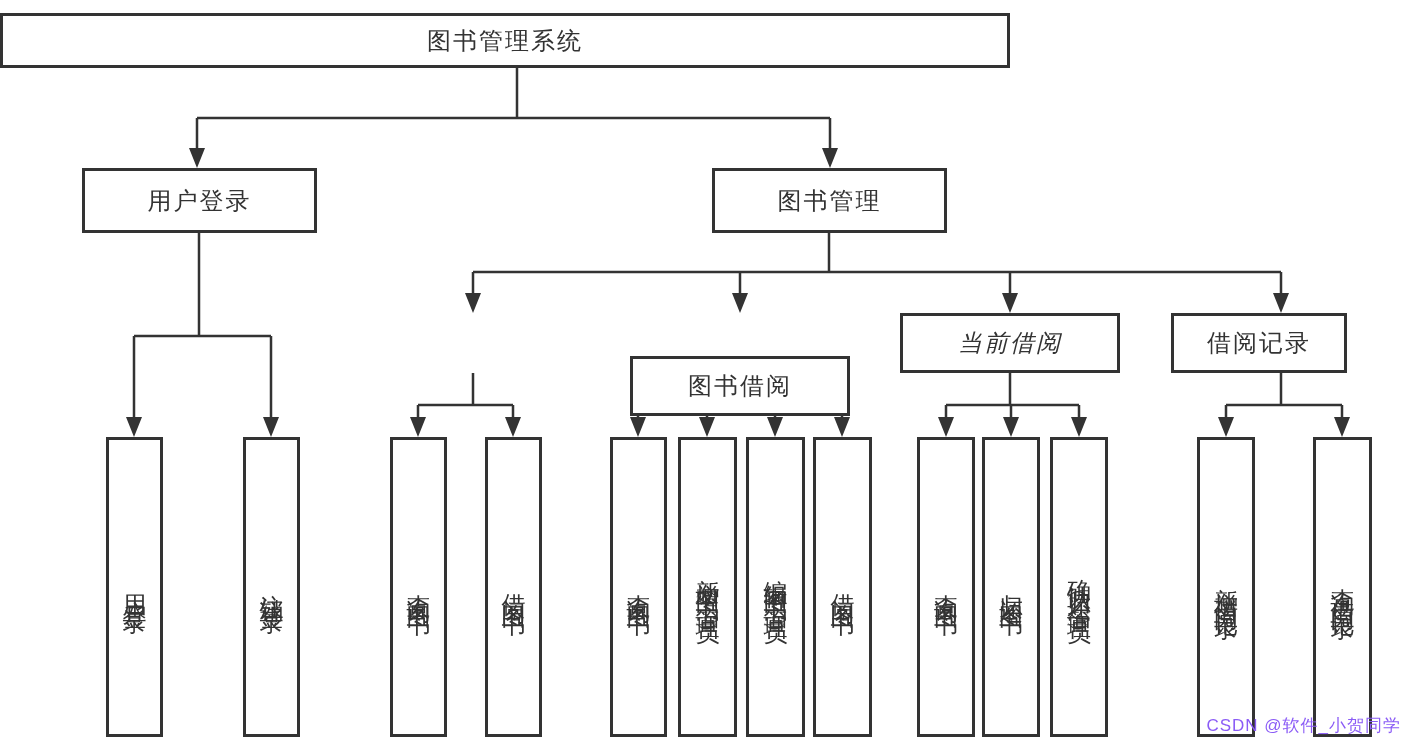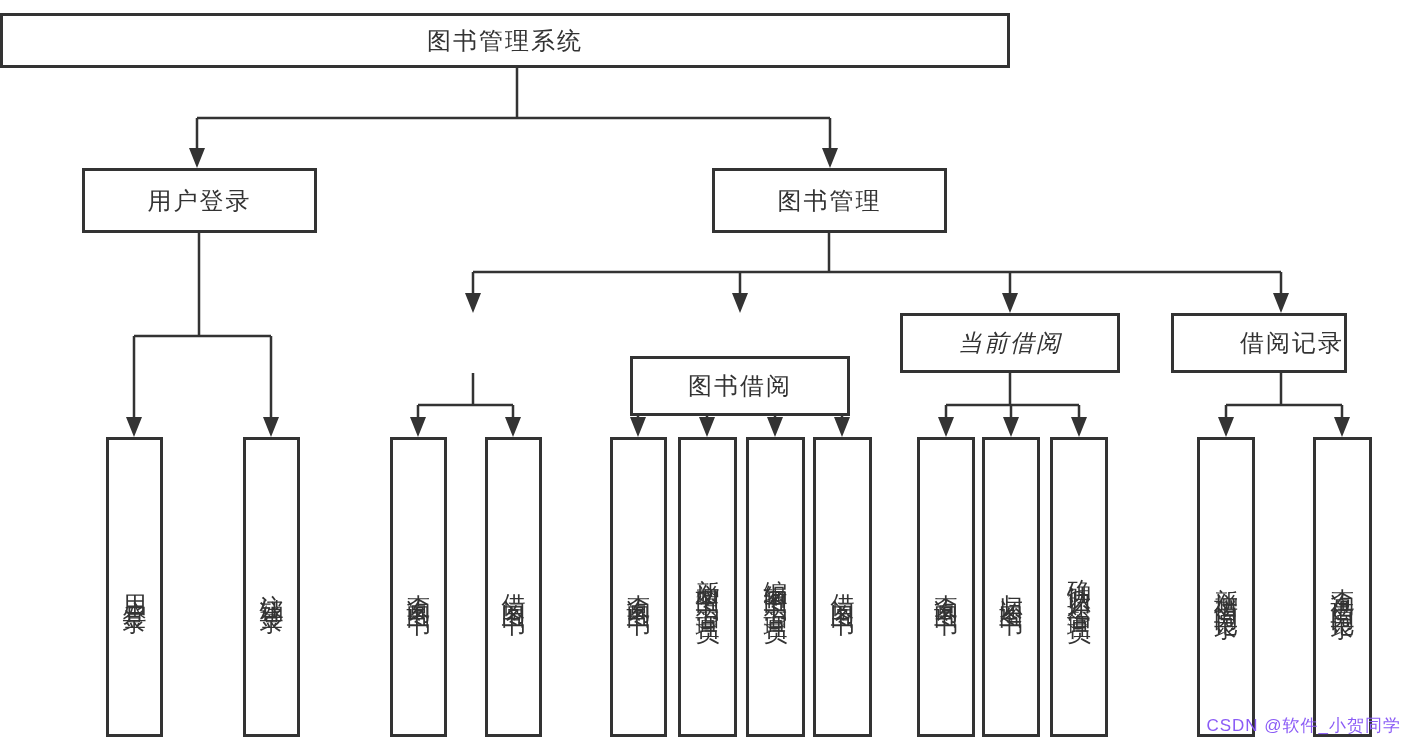--- a/index.html
+++ b/index.html
@@ -100,21 +100,21 @@
   <div class="node" style="left:712px; top:168px; width:235px; height:65px;">
     <span>图书管理</span>
   </div>
 
   <div class="node" style="left:630px; top:313px; width:220px; height:60px;margin-top:43px;">
     <span>图书借阅</span>
   </div>
   <div class="node" style="left:900px; top:313px; width:220px; height:60px;font-style:italic;">
     <span>当前借阅</span>
   </div>
-  <div class="node" style="left:1171px; top:313px; width:176px; height:60px;justify-content:flex-end;">
+  <div class="node" style="left:1171px; top:313px; width:176px; height:60px;">
     <span>借阅记录</span>
   </div>
 
   <div class="node leaf" style="left:106px; top:437px; width:57px; height:300px;">
     <span>用户登录</span>
   </div>
   <div class="node leaf" style="left:243px; top:437px; width:57px; height:300px;">
     <span>注销登录</span>
   </div>
 

